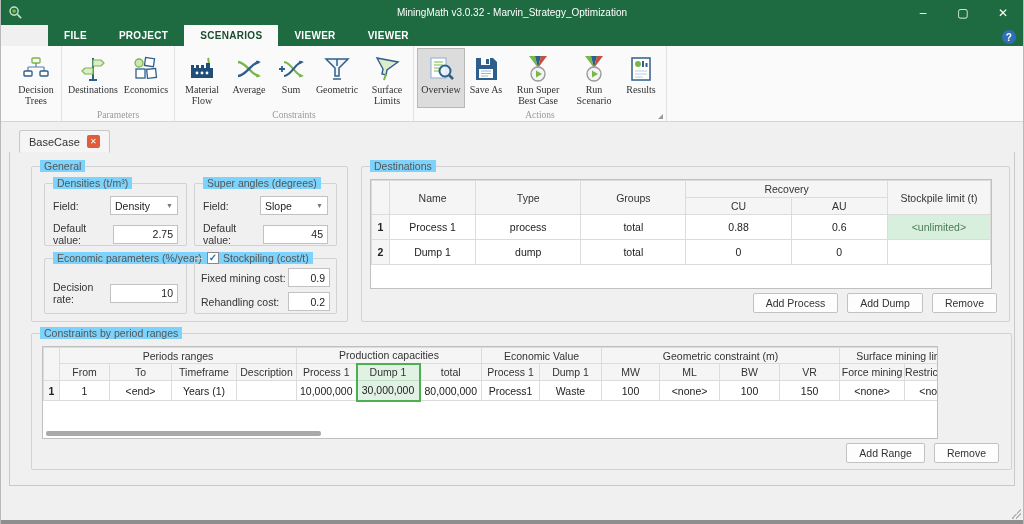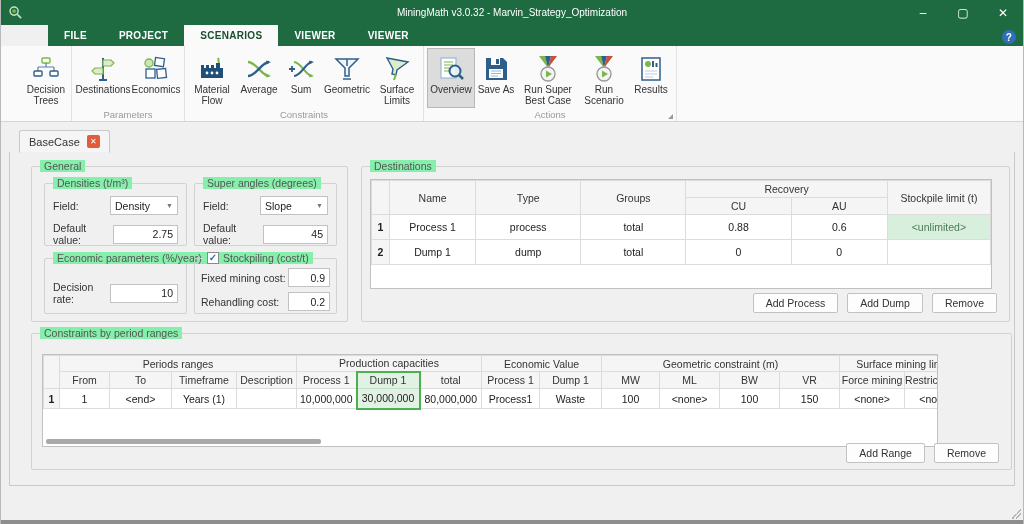--- a/index.html
+++ b/index.html
@@ -21,21 +21,21 @@
   .menubar { position:relative; height:21px; background:var(--titlebar-green,#1e6b41);
     display:flex; color:#fff; font-size:10px; font-weight:bold; letter-spacing:.3px;margin-left:47px; }
   .menu-item { padding:0 16px; display:flex; align-items:center; }
   .menu-item.active { background:#fafafa; color:#1b4d30; }
   .help-btn { position:absolute; right:7px; bottom:2px; width:14px; height:14px; border-radius:50%;
     background:#2f6fb7; color:#fff; font-size:10px; font-weight:bold;
     display:flex; align-items:center; justify-content:center; }
 
   
   .ribbon { height:76px; background:#fafafa; border-bottom:1px solid #d5d5d5;
-    display:flex; padding-left:20px; }
+    display:flex; padding-left:10px;font-family:Liberation Serif, serif; }
   .ribbon-group { position:relative; display:flex; flex-direction:column;
     border-right:1px solid #e2e2e2; padding:2px 3px 13px 3px; }
   .rg-buttons { display:flex; flex:1; align-items:stretch; }
   .rg-label { position:absolute; bottom:1px; left:0; right:0; text-align:center;
     font-size:9.5px; color:#999; }
   .ribbon-btn { display:flex; flex-direction:column; align-items:center; padding-top:4px;
     font-size:10px; color:#333; text-align:center; line-height:1.12; border:1px solid transparent; }
   .ribbon-btn.active { background:#dcdcdc; border:1px solid #b8b8b8; }
   .rb-icon { height:31px; display:flex; align-items:center; justify-content:center; }
   .launcher { position:absolute; right:3px; bottom:2px; width:0; height:0;
@@ -49,21 +49,21 @@
     padding:0 9px; font-size:11px; color:#333; }
   .tab-close { width:13px; height:13px; margin-left:7px; border-radius:2px;
     background:var(--tab-close-orange,#e05c3a); color:#fff; font-size:8px;
     display:flex; align-items:center; justify-content:center; }
 
   
   .content { position:absolute; top:151px; left:8px; right:8px; bottom:38px;
     background:#f0f0f0; border:1px solid #c9c9c9; z-index:2; }
 
   .groupbox { position:absolute; border:1px solid #d2d2d2; border-radius:2px; }
-  .gb-legend { position:absolute; top:-7px; left:8px; background:#86efac; padding:0 4px;
+  .gb-legend { position:absolute; top:-7px; left:8px; background:#7dd3fc; padding:0 4px;
     font-size:10.5px; color:#555; white-space:nowrap; display:flex; align-items:center; gap:4px; }
 
   .frow { display:flex; align-items:center; margin:7px 8px; }
   .flabel { font-size:10.5px; color:#333; }
   .fctrl { margin-left:auto; }
   .combo, .textbox { width:68px; height:19px; background:#fff; border:1px solid #c2c2c2;
     font-size:10.5px; color:#222; display:flex; align-items:center; padding:0 4px; }
   .combo .arrow { margin-left:auto; font-size:7px; color:#777; }
   .textbox { justify-content:flex-end; }
   .checkbox { width:12px; height:12px; background:#fff; border:1px solid #8a8a8a;
@@ -427,21 +427,21 @@
       <div class="btnrow" style="right:12px; bottom:8px;">
         <span class="btn">Add Process</span>
         <span class="btn">Add Dump</span>
         <span class="btn">Remove</span>
       </div>
     </div>
 
     <div class="groupbox" style="left:21px; top:181px; width:981px; height:137px;">
       <span class="gb-legend">Constraints by period ranges</span>
 
-      <div class="tablewrap" style="left:10px; top:20px; width:896px; height:93px;">
+      <div class="tablewrap" style="left:10px; top:12px; width:896px; height:93px;">
         <table class="cons-table">
           <colgroup>
             <col style="width:16px">
               <col style="width:50px">
               <col style="width:62px">
               <col style="width:65px">
             <col style="width:60px">
               <col style="width:60px">
               <col style="width:63px">
               <col style="width:62px">

